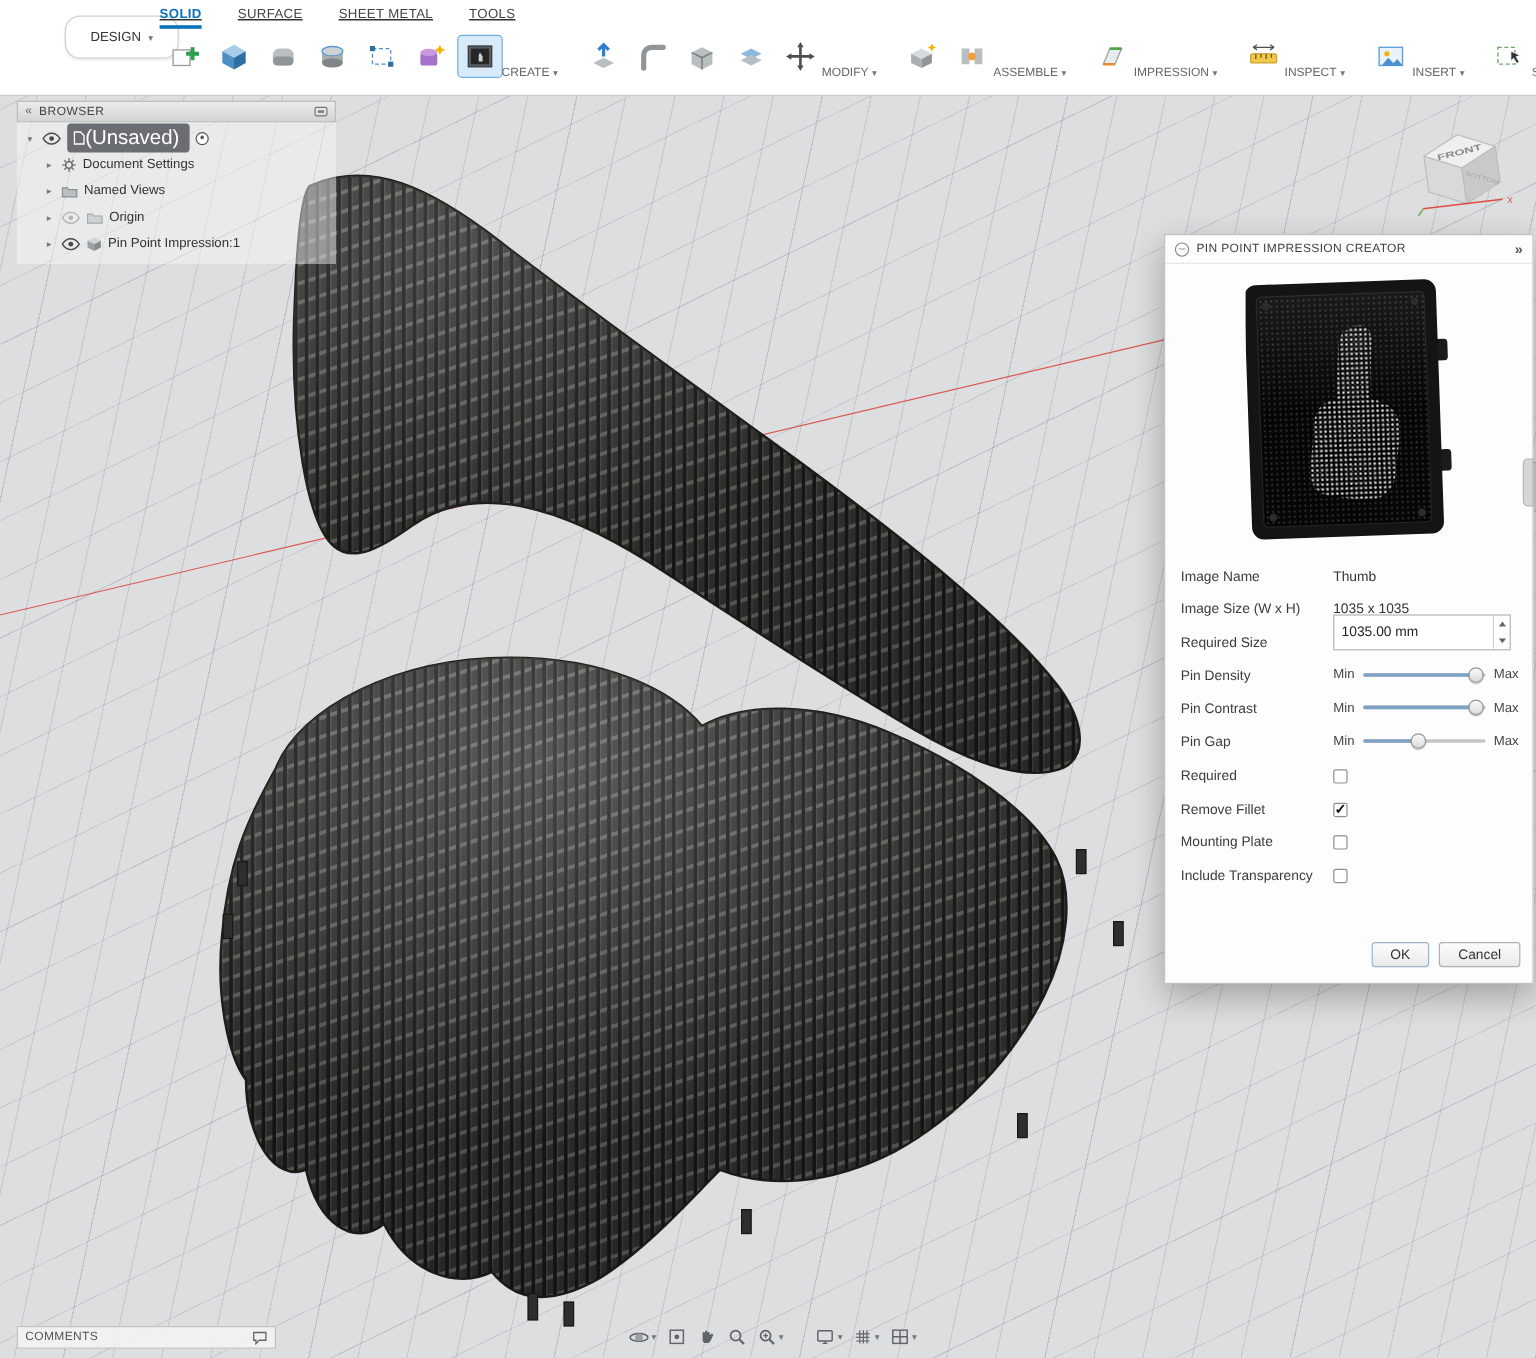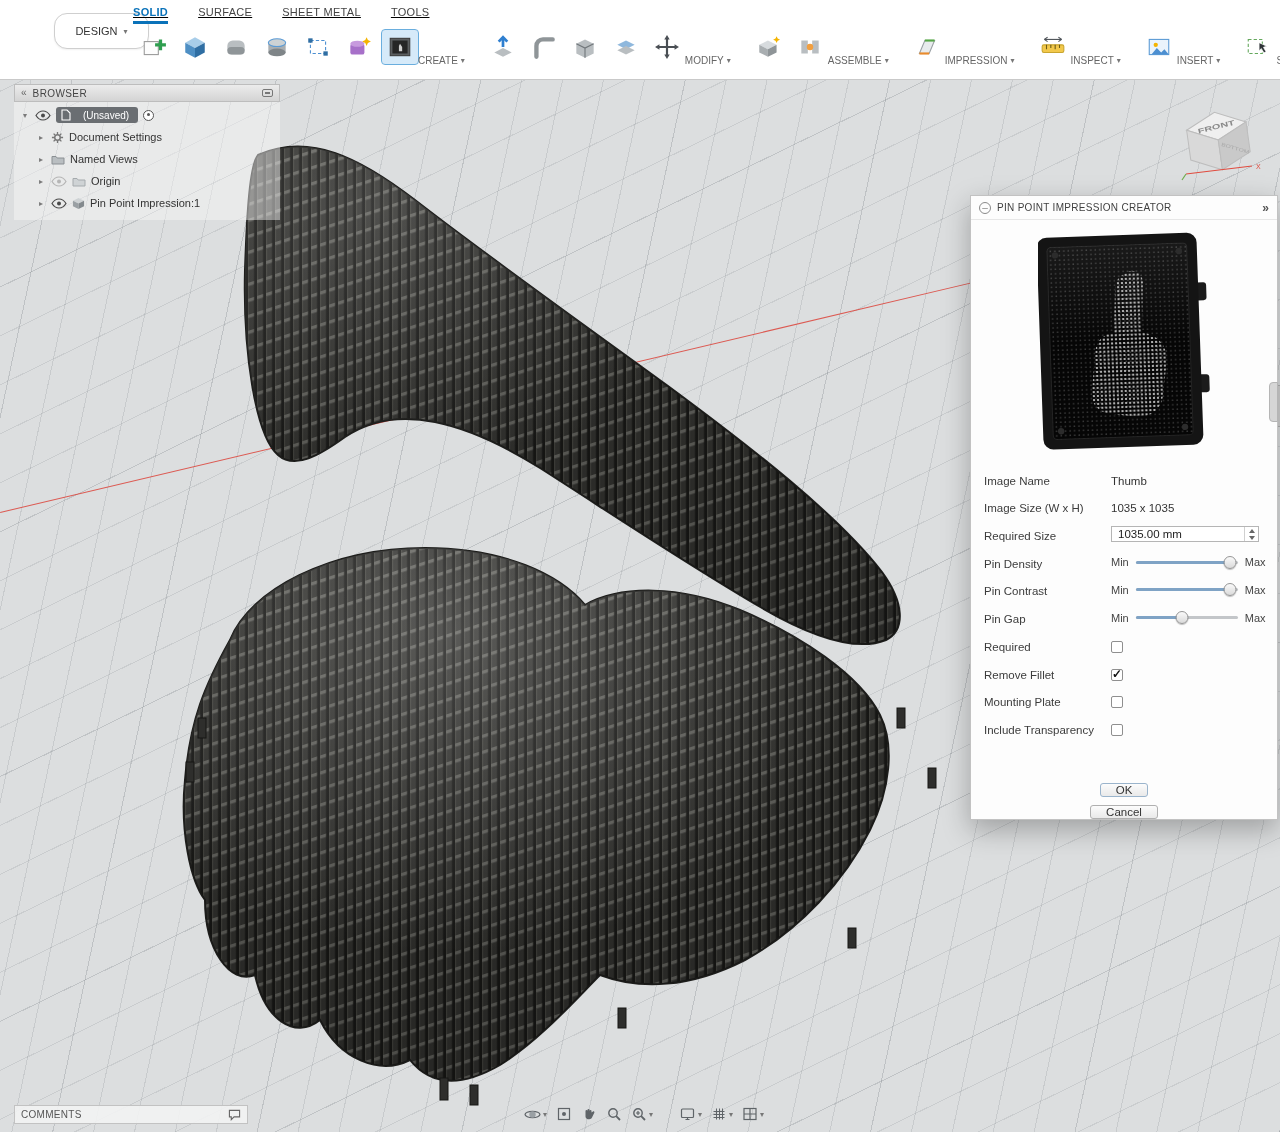--- a/index.html
+++ b/index.html
@@ -47,70 +47,70 @@
   .browser-header { height:18px; background:linear-gradient(#ececec,#d4d4d4); border:1px solid #bdbdbd;
       display:flex; align-items:center; gap:6px; padding:0 6px; font-size:10px; color:#444; }
   .bh-title { flex:1; letter-spacing:.4px; }
   .chev { color:#666; font-size:10px; line-height:1; cursor:pointer; }
   .dock-ic { width:11px; height:8px; border:1px solid #777; border-radius:2px; position:relative; cursor:pointer; }
   .dock-ic::after { content:""; position:absolute; left:2px; top:2px; width:5px; height:2px; background:#777; }
   .browser-body { background:rgba(248,249,249,.45); padding:2px 0 6px; }
   .trow { display:flex; align-items:center; height:22px; gap:5px; padding-left:6px; }
   .trow.child { padding-left:22px; }
   .twisty { width:10px; font-size:8px; color:#7a7a7a; text-align:center; cursor:pointer; }
-  .pill { display:flex; align-items:center; gap:12px; background:#6a6e72; color:#fff; border-radius:3px;
-          padding:2px 9px 2px 5px; font-size:10px; cursor:pointer; }
+  .pill { display:flex; align-items:center; gap:0; background:#6a6e72; color:#fff; border-radius:3px;
+          padding:2px 9px 2px 5px; font-size:17px; cursor:pointer; }
   .target-ic { width:11px; height:11px; border:1.5px solid #555; border-radius:50%; position:relative; background:#fff; cursor:pointer; }
   .target-ic::after { content:""; position:absolute; left:2.5px; top:2.5px; width:3px; height:3px; border-radius:50%; background:#555; }
   .tlabel { cursor:pointer; }
 
   
   .dialog { position:absolute; left:970px; top:195px; width:308px; height:625px; background:#fdfdfd;
       border:1px solid #c2c2c2; box-shadow:0 10px 26px rgba(0,0,0,.28); z-index:20; font-size:11.5px; color:#333; }
   .dheader { height:24px; display:flex; align-items:center; gap:6px; padding:0 8px; border-bottom:1px solid #e7e7e7; cursor:move; }
   .circle-minus { width:12px; height:12px; border:1.2px solid #8a8a8a; border-radius:50%; color:#8a8a8a;
       font-size:10px; line-height:9px; text-align:center; cursor:pointer; }
   .dtitle { flex:1; font-size:10px; font-weight:normal; color:#3f3f3f; letter-spacing:.3px; }
   .detach { color:#555; font-size:12px; font-weight:bold; cursor:pointer; }
   .photo-wrap { width:172px; height:224px; margin:9px auto 4px; }
   .drows { padding:2px 10px 0 13px; }
   .drow { display:flex; align-items:flex-end; height:27.7px; }
   .dlabel { width:127px; flex:none; color:#3c3c3c; }
   .dvalue { color:#333; }
   .dcontrols { flex:1; display:flex; align-items:center; }
-  .sizebox { width:148px; height:16px; border:1px solid #b5b5b5; background:#fff; display:flex; align-items:center; padding:0 0 0 6px; }
+  .sizebox { width:148px; height:30px; border:1px solid #b5b5b5; background:#fff; display:flex; align-items:center; padding:0 0 0 6px; }
   .sizebox .val { flex:1; font-size:11.5px; color:#222; }
   .spin { width:14px; height:100%; border-left:1px solid #d0d0d0; display:flex; flex-direction:column; }
   .spin div { flex:1; display:flex; align-items:center; justify-content:center; cursor:pointer; }
   .tri-up { width:0; height:0; border-left:3.5px solid transparent; border-right:3.5px solid transparent; border-bottom:4px solid #666; }
   .tri-dn { width:0; height:0; border-left:3.5px solid transparent; border-right:3.5px solid transparent; border-top:4px solid #666; }
   .swatch { width:26px; height:21px; display:flex; align-items:center; justify-content:center; border-radius:3px; cursor:pointer; margin-right:2px; }
   .swatch.sel { background:#3c82d9; }
   .sh-circle { width:12px; height:12px; border-radius:50%; background:#111; }
   .sh-diamond { width:10px; height:10px; background:#111; transform:rotate(45deg); }
   .sh-square { width:11px; height:11px; background:#111; }
   .mm { font-size:11px; color:#444; }
   .slider { position:relative; width:102px; height:15px; flex:none; margin:0 7px; cursor:pointer; }
   .strack { position:absolute; left:0; right:0; top:6px; height:3px; background:#c3c6c9; border-radius:2px; }
   .sfill  { position:absolute; left:0; top:6px; height:3px; background:#7fa3c5; border-radius:2px; }
   .shandle{ position:absolute; top:1px; width:13px; height:13px; border-radius:50%;
             background:linear-gradient(#fafafa,#dadada); border:1px solid #969696; transform:translateX(-50%);
             box-shadow:0 1px 1px rgba(0,0,0,.25); }
   .cb { width:12px; height:12px; border:1px solid #8f8f8f; border-radius:2px; background:#fff; position:relative; cursor:pointer; }
   .cb.checked::after { content:"✓"; position:absolute; left:0; top:-3px; font-size:12px; color:#111; font-weight:bold; }
   .dfooter { position:absolute; left:0; right:0; bottom:0; height:34px; display:flex; justify-content:flex-end;
-             align-items:center; gap:8px; padding:0 10px;flex-direction:column; }
+             gap:8px; padding:0 10px; }
   .dbtn { height:21px; padding:0 15px; font-size:11.5px; color:#333; border:1px solid #b0b0b0; border-radius:3px;
           background:linear-gradient(#fcfcfc,#e9e9e9); cursor:pointer; }
   .dbtn.ok { border-color:#9ab4cc; }
   .dialog-handle { position:absolute; right:-1px; top:186px; width:9px; height:40px; background:#d6d6d6;
           border:1px solid #b5b5b5; border-radius:4px 0 0 4px; cursor:pointer; }
 
   
-  .comments-bar { position:absolute; left:14px; bottom:8px; width:234px; height:19px; z-index:12;
+  .comments-bar { position:absolute; left:14px; bottom:8px; width:216px; height:19px; z-index:12;
       background:rgba(242,243,243,.9); border:1px solid #c2c2c2; display:flex; align-items:center;
       justify-content:space-between; padding:0 6px; font-size:10px; color:#555; letter-spacing:.3px; }
   .navbar { position:absolute; left:524px; bottom:7px; height:22px; display:flex; align-items:center; gap:9px; z-index:12; }
   .nav-ic { display:flex; align-items:center; gap:2px; cursor:pointer; }
   .nav-sep { width:8px; }
 </style>
 </head>
 <body>
 
 <div class="viewport">

